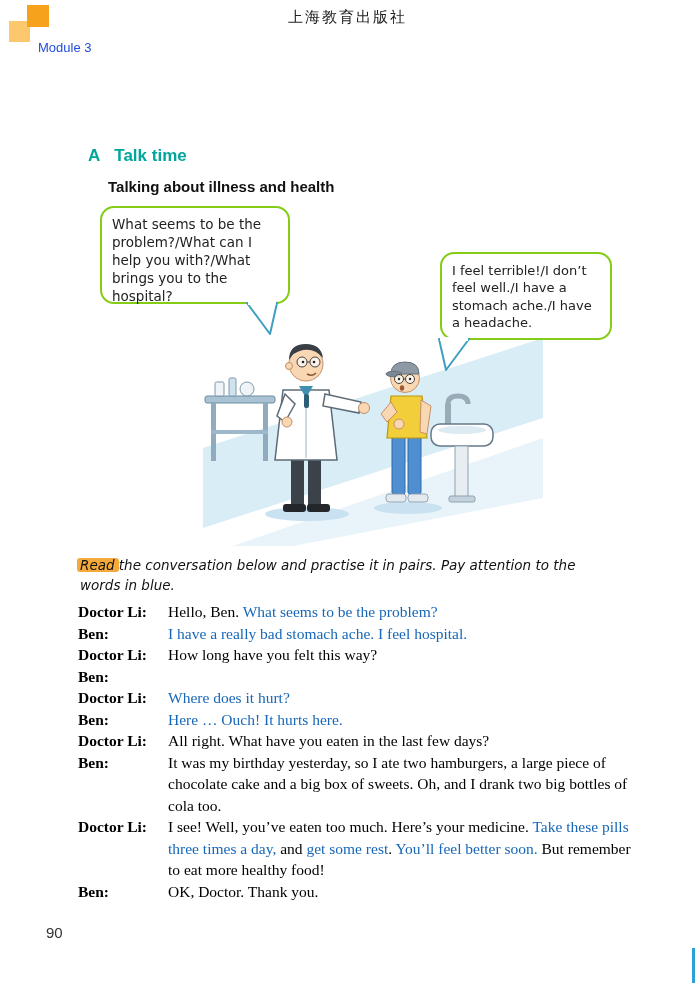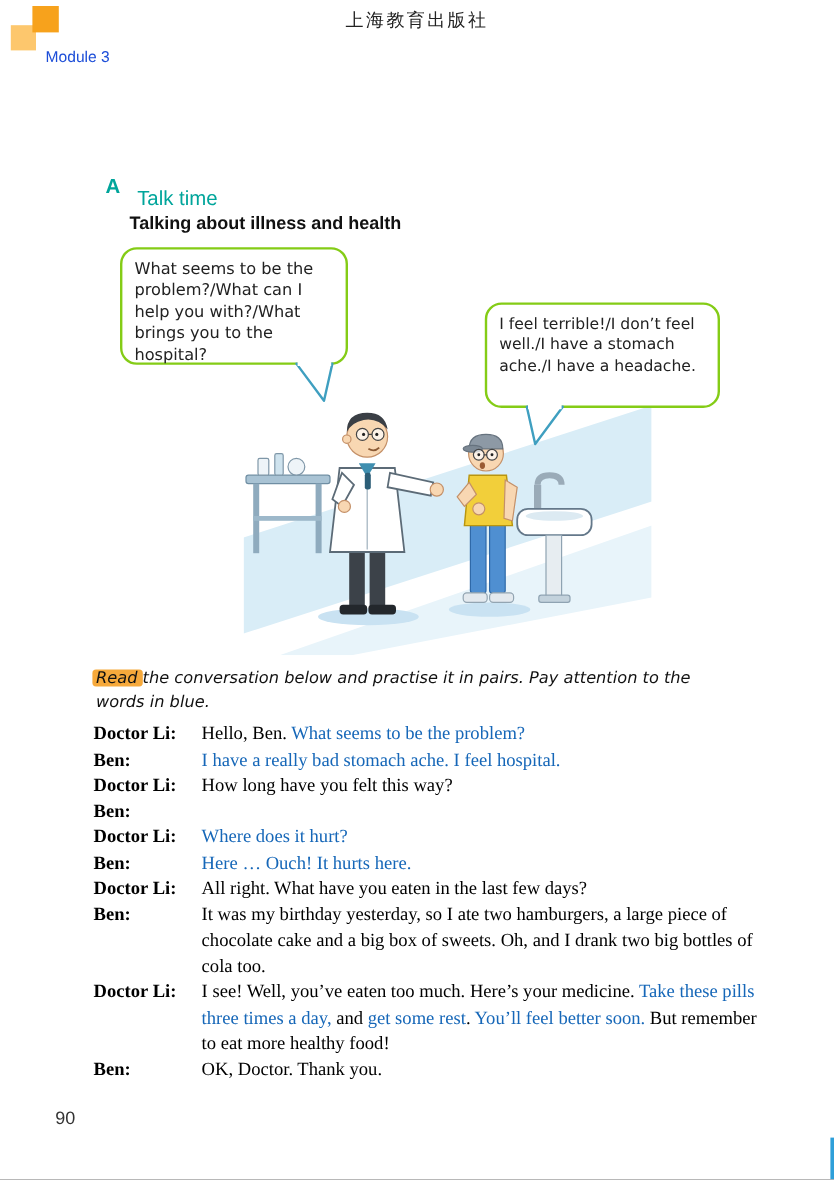--- a/index.html
+++ b/index.html
@@ -14,31 +14,31 @@
   .sq { position:absolute; }
   .sq-light { left:9px; top:21px; width:21px; height:21px; background:#fdc76d; z-index:1; }
   .sq-dark  { left:27px; top:5px; width:22px; height:22px; background:#f7a21c; z-index:2; }
   .module { position:absolute; left:38px; top:40px; font-size:13px; color:#1d4ed8; }
 
   .speaking-header { position:absolute; left:60px; top:96px; display:flex; align-items:center; gap:9px; }
   .speaking-title { font-size:21px; font-weight:bold; color:#1b63b5; }
 
   .talktime { position:absolute; left:88px; top:146px; display:flex; gap:14px; }
   .talktime .letter { font-size:17px; font-weight:bold; color:#00a59b; }
-  .talktime .tt { font-size:17px; font-weight:normal; color:#00a59b;margin-top:10px; }
+  .talktime .tt { font-size:17px; font-weight:bold; color:#00a59b; }
 
   .topic { position:absolute; left:108px; top:178px; font-size:15px; font-weight:bold; color:#111; }
 
   .bubble {
     position:absolute; background:#fff; border:2px solid #84cc16; border-radius:14px;
     padding:8px 10px; font-family:"DejaVu Sans", sans-serif; color:#222;
     box-sizing:border-box; z-index:5; line-height:1.33;
   }
   .bubble-left  { left:100px; top:206px; width:190px; height:98px; font-size:13.5px; }
-  .bubble-right { left:404px; top:252px; width:196px; height:88px; font-size:13px; }
+  .bubble-right { left:440px; top:252px; width:172px; height:88px; font-size:13px; }
   .tail { position:absolute; z-index:6; }
   .tail-left  { left:244px; top:301px; }
   .tail-right { left:436px; top:337px; }
 
   .illustration { position:absolute; left:203px; top:298px; z-index:2; }
 
   .instruction-wrap { position:absolute; left:80px; top:556px; width:527px; }
   .mark {
     position:absolute; left:-3px; top:2px; width:42px; height:14px;
     background:#f6a93b; border-radius:3px; z-index:0;

